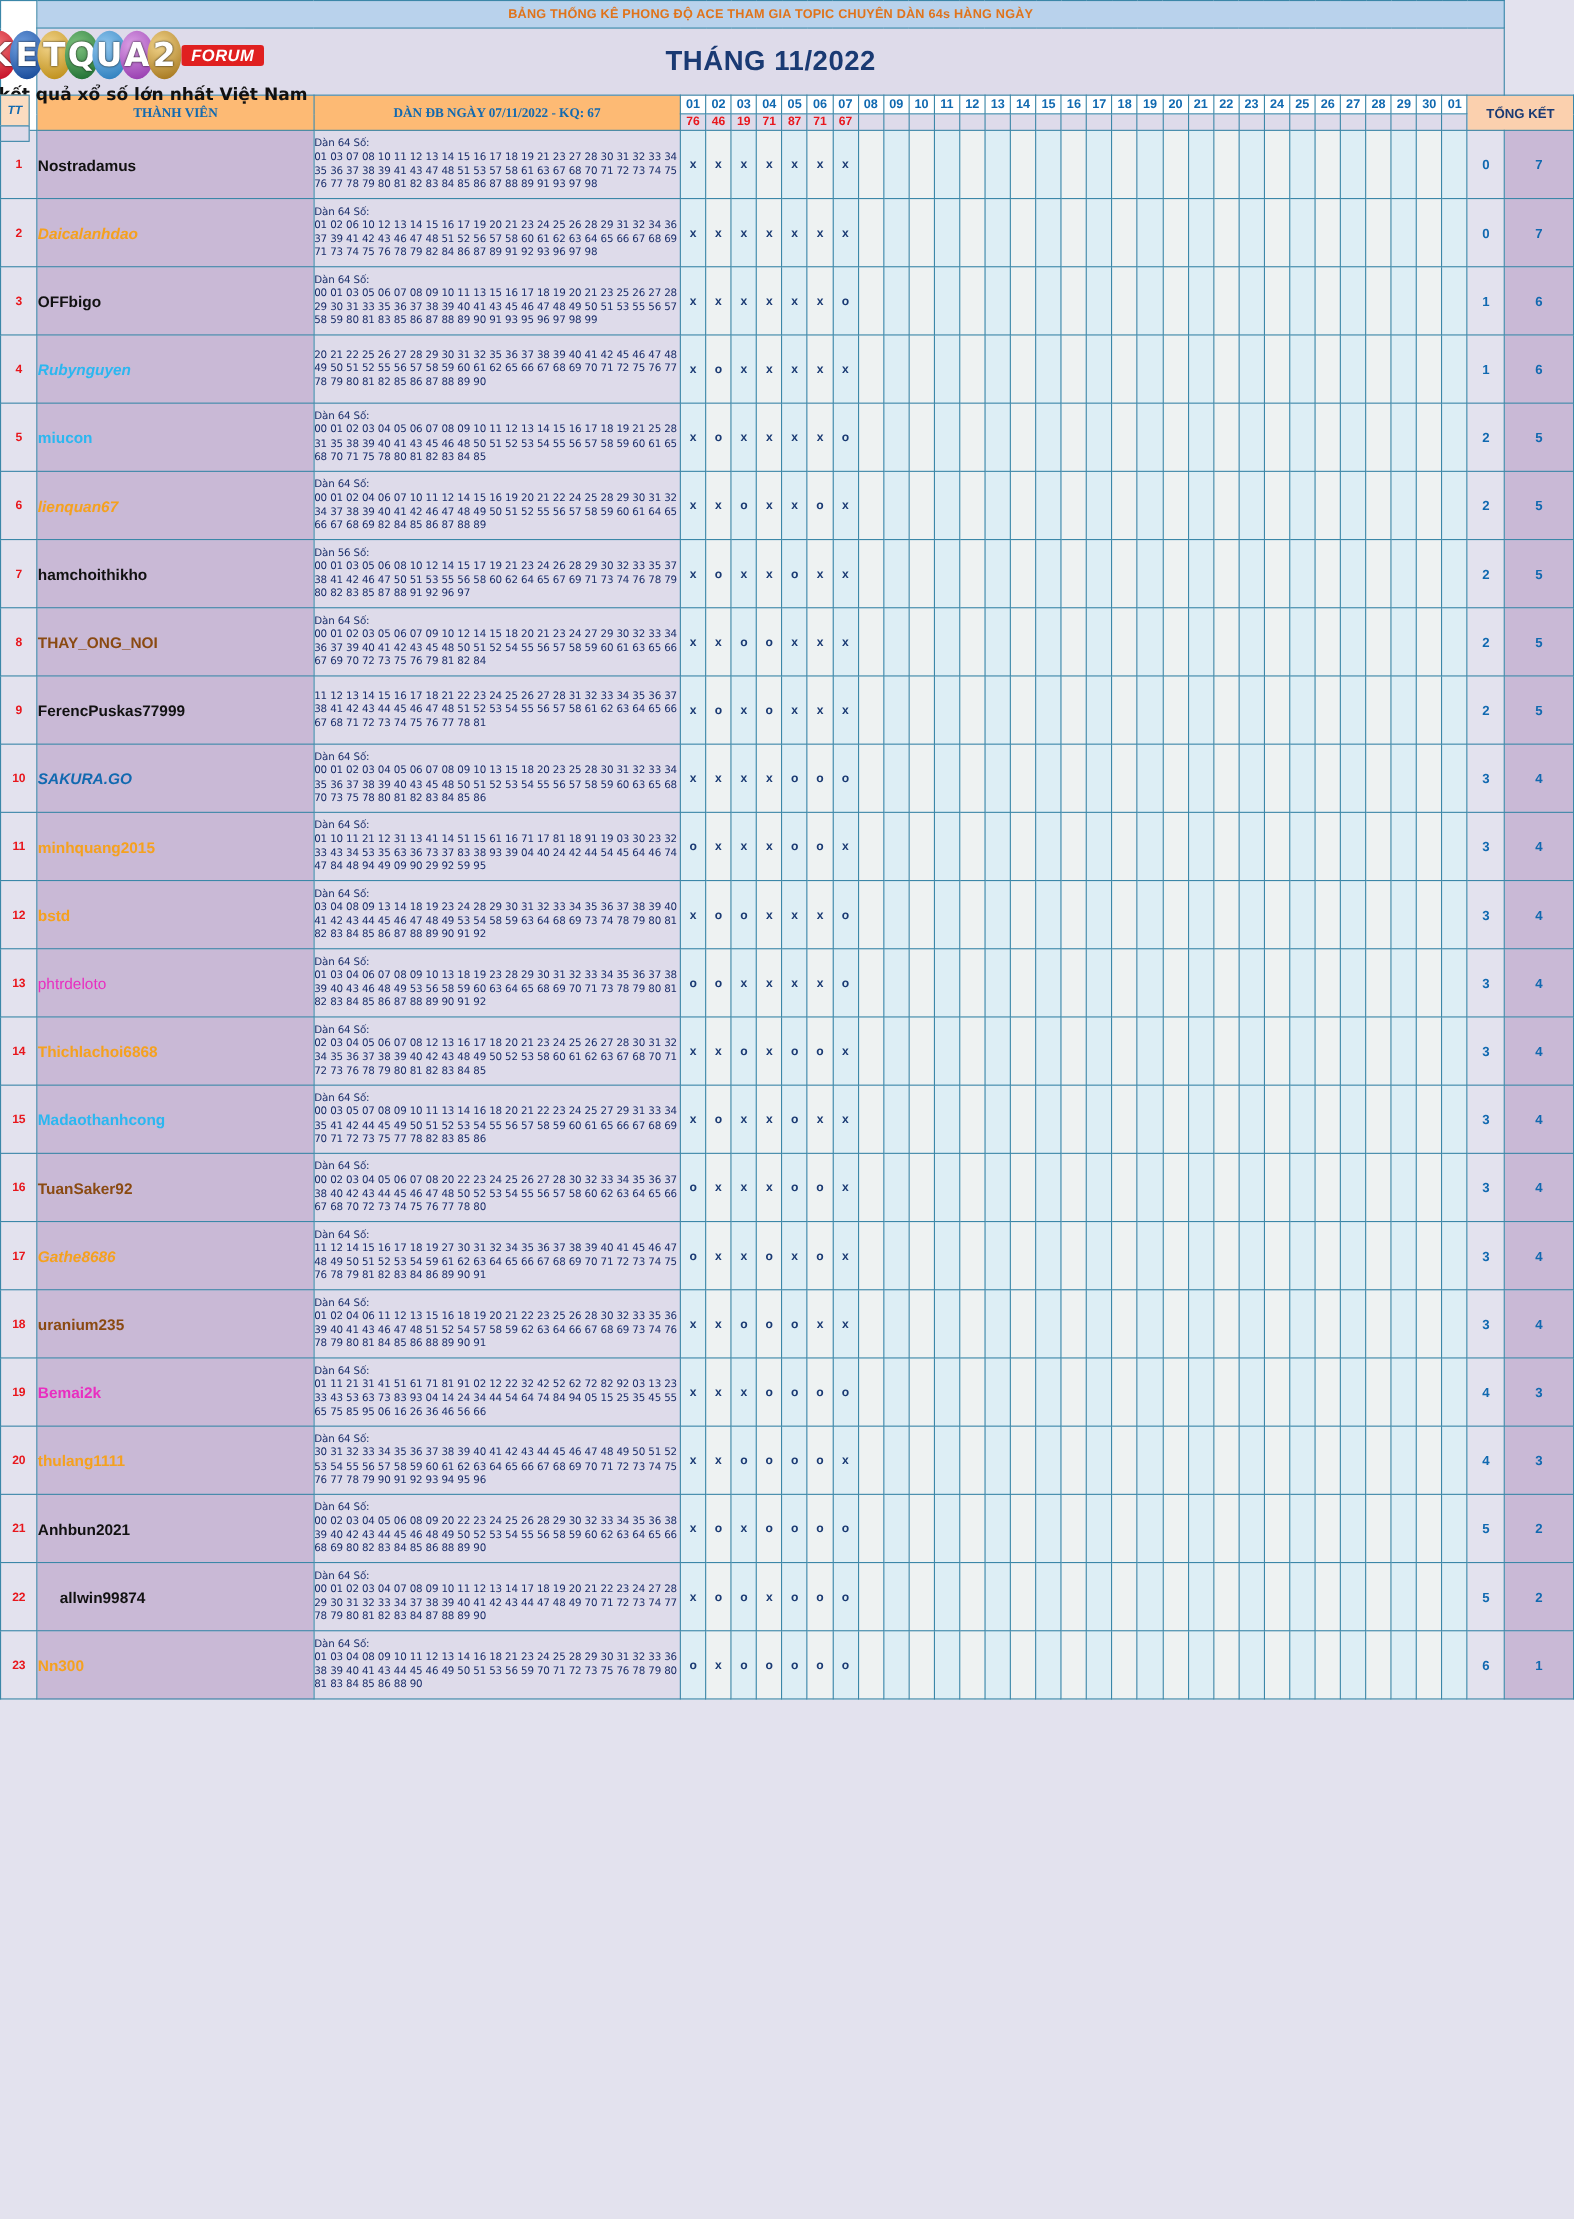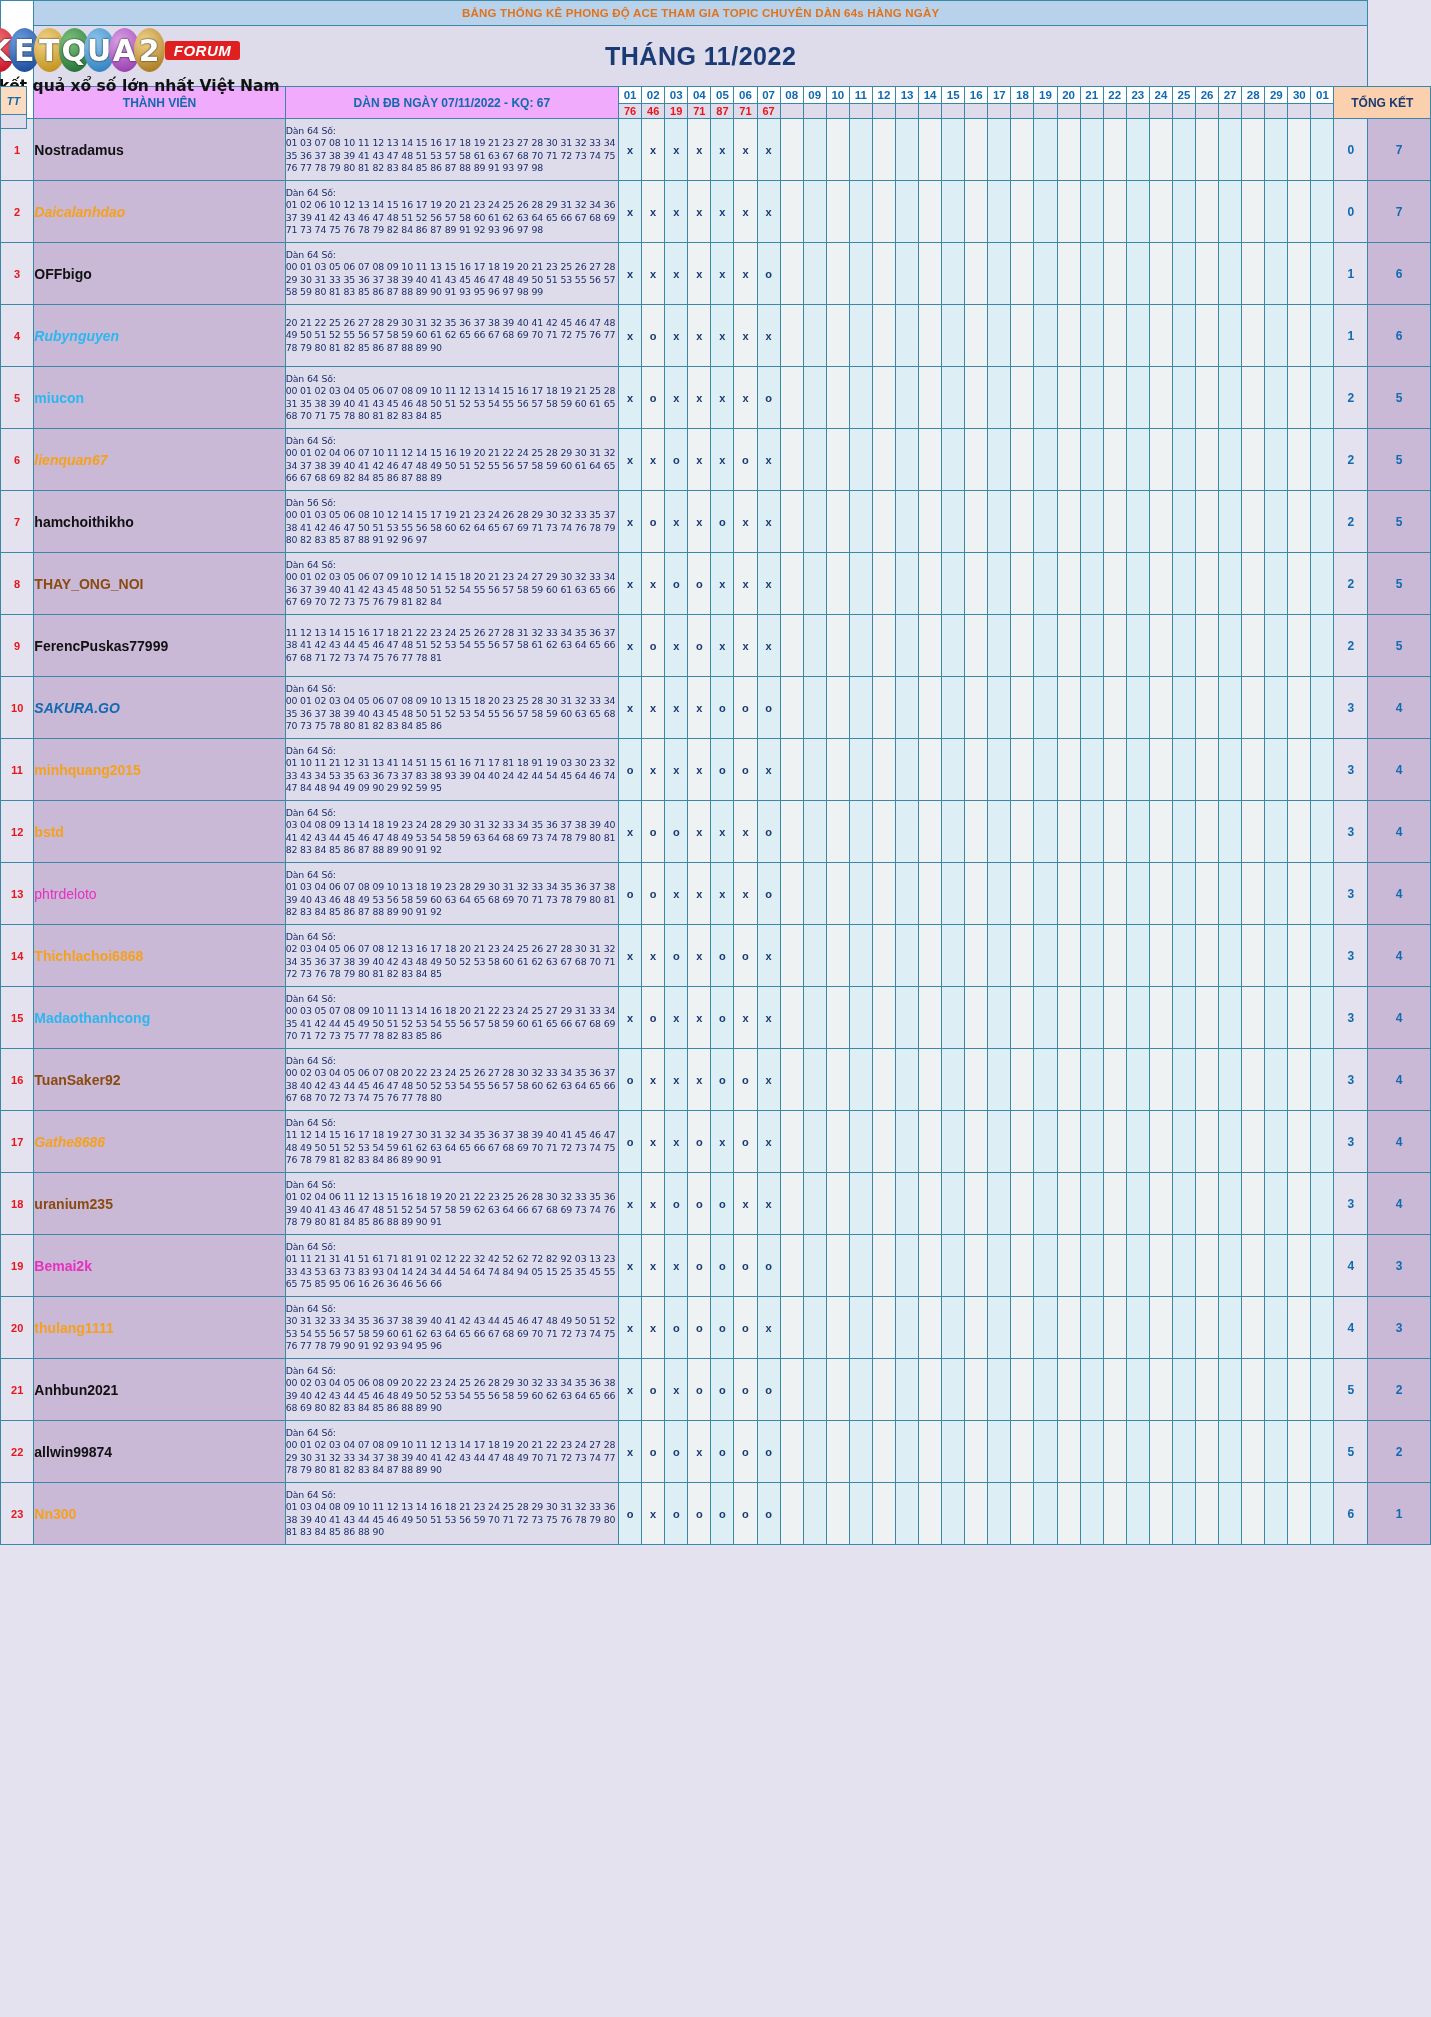--- a/index.html
+++ b/index.html
@@ -31,21 +31,21 @@
                letter-spacing:.5px;}
   .logo-tag{font-size:15.5px;font-weight:bold;color:#111;white-space:nowrap;
             font-family:"DejaVu Sans",sans-serif;margin-top:1px;}
 
   .banner-top{background:#b9d2ec;color:#e0731a;font-size:11.5px;font-weight:bold;
               text-align:center;height:24px;letter-spacing:.2px;}
   .banner-month{background:#dedbea;color:#1a3a73;font-size:25px;font-weight:bold;
                 text-align:center;height:60px;letter-spacing:.5px;}
 
   
-  .th-head{background:#f0abfc;color:#1169b0;font-size:11px;font-weight:bold;text-align:center;}
+  .th-head{background:#fdba74;color:#1169b0;font-size:11px;font-weight:bold;text-align:center;font-family:Liberation Serif, serif;}
   .th-member{width:195px;font-size:12px;}
   .th-dan{width:260px;font-size:12px;}
   .th-total{background:#fbd0ae;color:#1a3a73;font-size:12px;font-weight:bold;text-align:center;}
   .th-day{background:#fff;color:#1169b0;font-size:11.5px;font-weight:bold;text-align:center;
           height:16px;width:18px;}
   .res-cell{background:#dedbea;color:#e8161c;font-size:11px;font-weight:bold;
             text-align:center;height:14px;}
 
   
   .c-tt{background:#e3e2ee;color:#e8161c;font-size:11px;font-weight:bold;text-align:center;}
@@ -961,21 +961,21 @@
           <td class="c-blank">&nbsp;</td>
           <td class="c-blank alt">&nbsp;</td>
           <td class="c-blank">&nbsp;</td>
           <td class="c-blank alt">&nbsp;</td>
           <td class="c-blank">&nbsp;</td>
           <td class="c-miss">5</td>
           <td class="c-hit">2</td>
         </tr>
         <tr class="row-sep" style="height: 62px;">
           <td class="c-tt">22</td>
-          <td class="c-name" style="color: rgb(17, 17, 17); font-weight: bold;">allwin99874</td>
+          <td class="c-name" style="color: rgb(17, 17, 17); font-weight: bold; padding-left: 20px;">allwin99874</td>
           <td class="c-dan"><span class="lbl">Dàn 64 Số:</span><span>00 01 02 03 04 07 08 09 10 11 12 13 14 17 18 19 20 21 22 23 24 27 28 29 30 31 32 33 34 37 38 39 40 41 42 43 44 47 48 49 70 71 72 73 74 77 78 79 80 81 82 83 84 87 88 89 90</span></td>
           <td class="c-mark">x</td>
           <td class="c-mark alt">o</td>
           <td class="c-mark">o</td>
           <td class="c-mark alt">x</td>
           <td class="c-mark">o</td>
           <td class="c-mark alt">o</td>
           <td class="c-mark">o</td>
           <td class="c-blank alt">&nbsp;</td>
           <td class="c-blank">&nbsp;</td>

